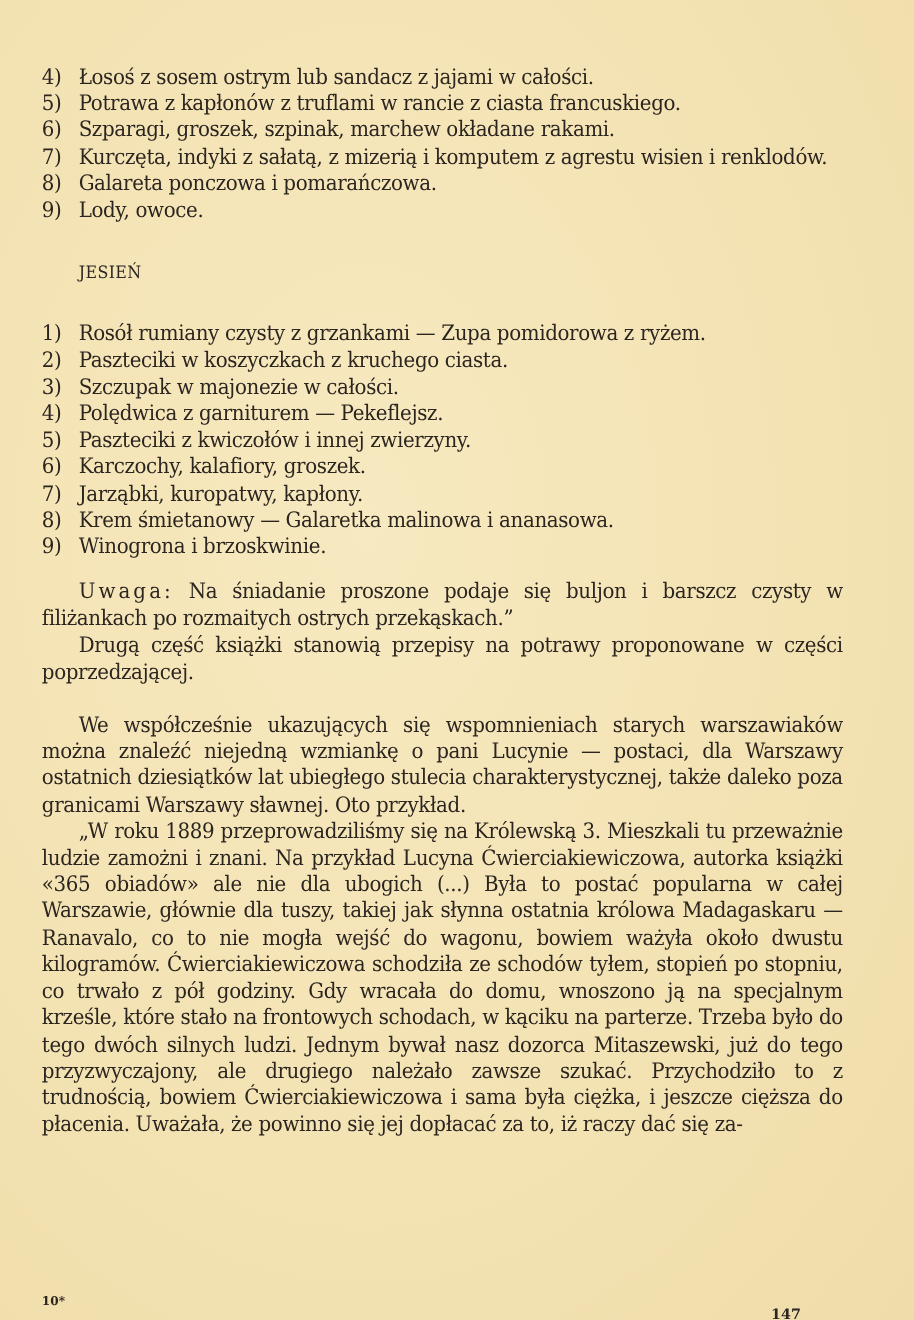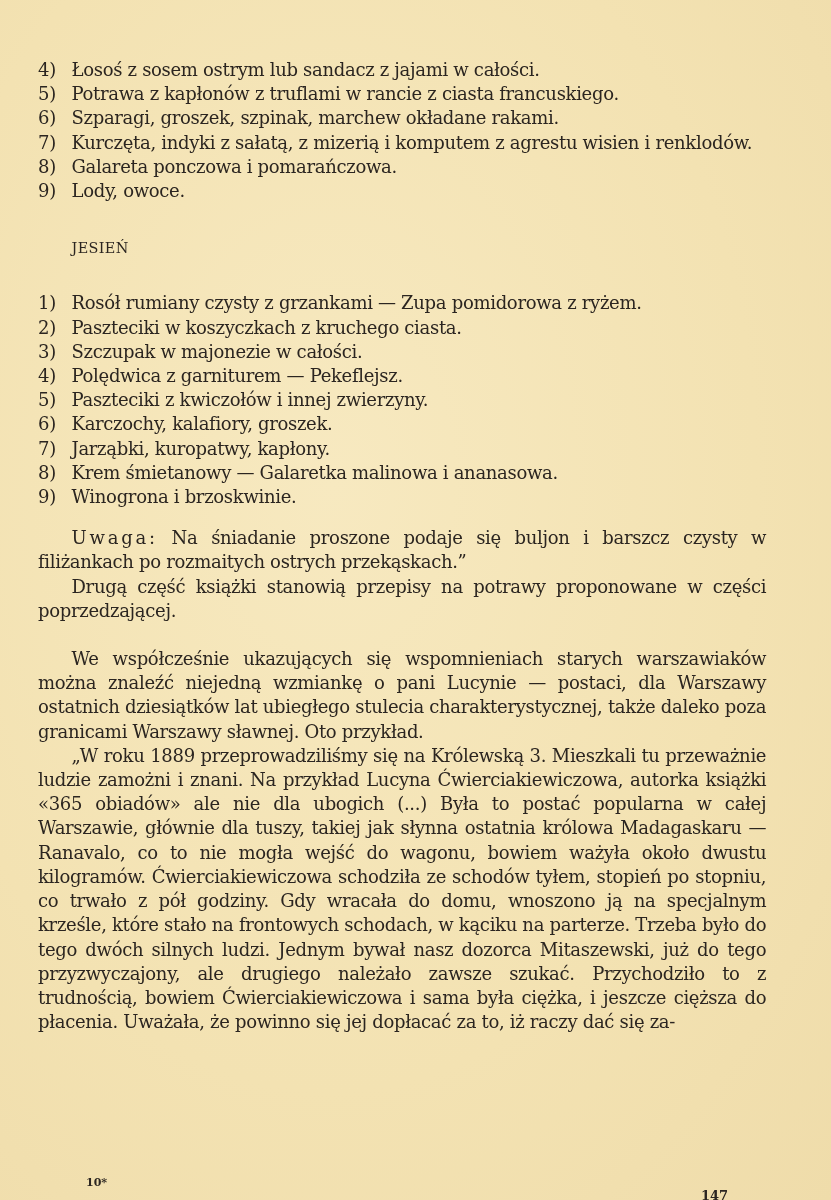--- a/index.html
+++ b/index.html
@@ -26,21 +26,21 @@
   .gap-list { margin-top: 0; }
   p { margin: 0; text-align: justify; }
   .indent { text-indent: 36px; }
   .uwaga { margin-top: 17px; }
   .spaced { letter-spacing: 3px; }
   .para2 { margin-top: 24px; }
   .footer {
     position: absolute; top: 1172px; left: 38px; width: 700px;
     font-family: "DejaVu Serif", serif; font-weight: bold;
   }
-  .sig { position: absolute; left: 0; top: 4px; font-size: 11px; margin-left: 48px; }
+  .sig { position: absolute; left: 0; top: 4px; font-size: 11px; }
   .pgnum { position: absolute; left: 663px; top: 16px; font-size: 13px; text-align: right; }
 </style>
 </head>
 <body>
 
 <div class="page">
   <div class="list">
     <div class="li">
         <span class="num">4)</span>
         <span class="txt">Łosoś z sosem ostrym lub sandacz z jajami w całości.</span>

